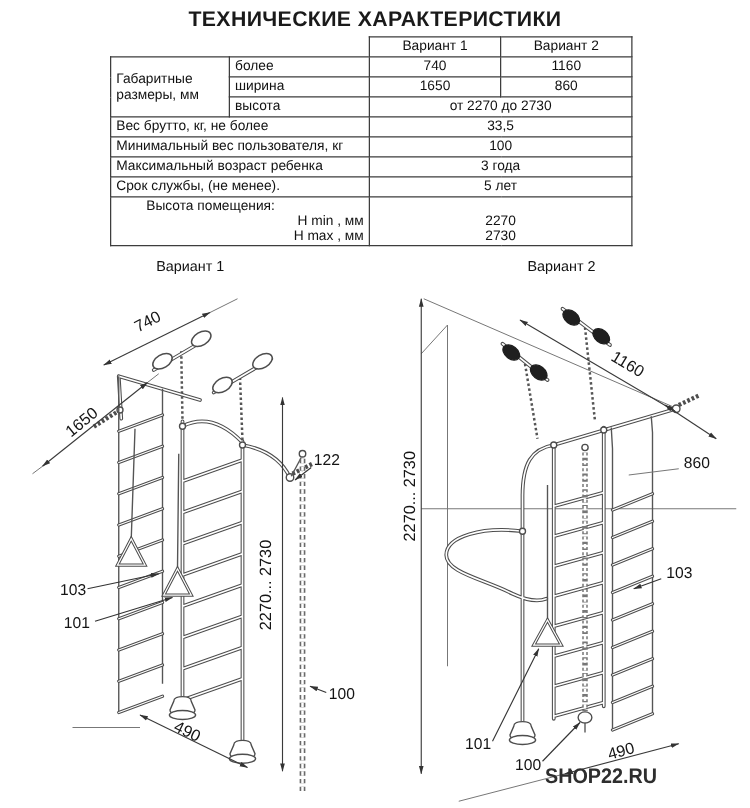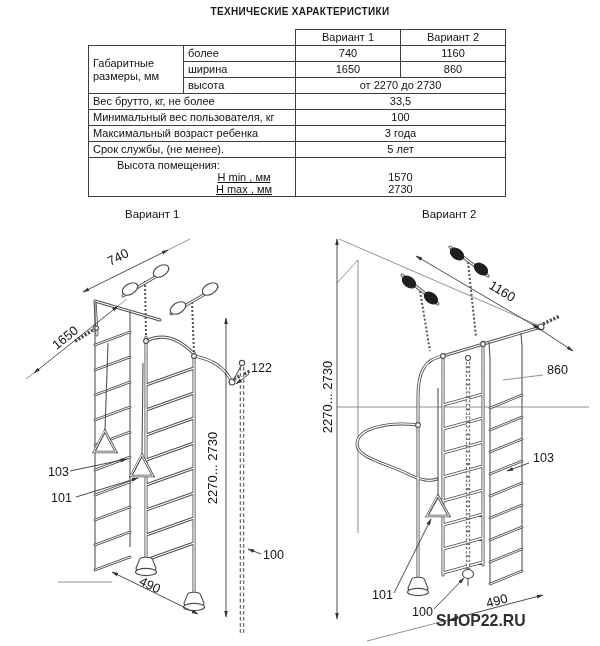--- a/index.html
+++ b/index.html
@@ -1,27 +1,27 @@
 <!DOCTYPE html>
 <html><head>
 <meta charset="utf-8">
 <style>
   html,body{margin:0;padding:0;background:#fff;}
   .page{position:relative;width:600px;height:646px;background:#ffffff;overflow:hidden;
         font-family:"Liberation Sans",sans-serif;color:#1a1a1a;}
   .title{position:absolute;top:6px;left:0;width:600px;text-align:center;
-         font-size:10px;font-weight:bold;letter-spacing:.3px;}
+         font-size:17px;font-weight:bold;letter-spacing:.3px;}
   table.specs{position:absolute;left:88px;top:29px;width:417px;border-collapse:collapse;
          table-layout:fixed;font-size:11px;line-height:1.15;color:#111;}
   table.specs td{border:1px solid #3d3d3d;padding:0 4px;height:15px;vertical-align:middle;
          overflow:hidden;white-space:nowrap;}
   table.specs td.ghost{border:none;background:transparent;}
   table.specs .c{text-align:center;}
   table.specs .dims{white-space:normal;line-height:1.1;}
-  .sub{ text-align:center;padding-left:80px;line-height:12px;text-decoration:underline;}
+  .sub{ text-align:right;padding-left:80px;line-height:12px;}
   .ln{line-height:12px;}
   .caption{position:absolute;font-size:11.5px;color:#111;}
   .watermark{position:absolute;left:436px;top:611px;font-size:17px;font-weight:bold;
          color:#2e2e2e;transform:scaleX(.93);transform-origin:left top;letter-spacing:0;}
   svg{position:absolute;overflow:visible;}
   .p3{stroke:#4d4d4d;stroke-width:3;fill:none;stroke-linecap:round;}
   .p2{stroke:#4d4d4d;stroke-width:2.6;fill:#fff;stroke-linecap:round;}
   .core{stroke:#ffffff;stroke-width:1.3;fill:none;stroke-linecap:round;}
   .core2{stroke:#ffffff;stroke-width:1;fill:none;stroke-linecap:round;}
   .t{stroke:#555;stroke-width:1.1;fill:none;}
@@ -92,21 +92,21 @@
       <td colspan="2" class="c">5 лет</td>
     </tr>
     <tr>
       <td colspan="2" style="height:38px;white-space:normal;padding-left:28px;">
         <div class="ln">Высота помещения:</div>
         <div class="sub">H min , мм</div>
         <div class="sub">H max , мм</div>
       </td>
       <td colspan="2" class="c">
         <div class="ln">&nbsp;</div>
-        <div class="ln">1570</div>
+        <div class="ln">2270</div>
         <div class="ln">2730</div>
       </td>
     </tr>
   </tbody>
     </table>
 
   <div class="caption" style="left:125px;top:208px;">Вариант 1</div>
   <div class="caption" style="left:422px;top:208px;">Вариант 2</div>
 
   <svg style="left:20px;top:225px;" width="290" height="420" viewBox="0 0 290 420">

